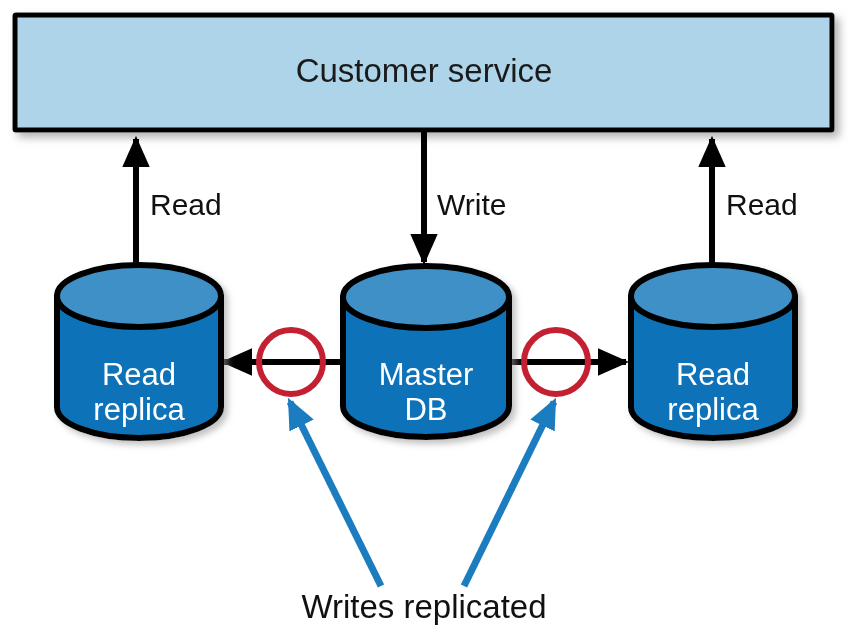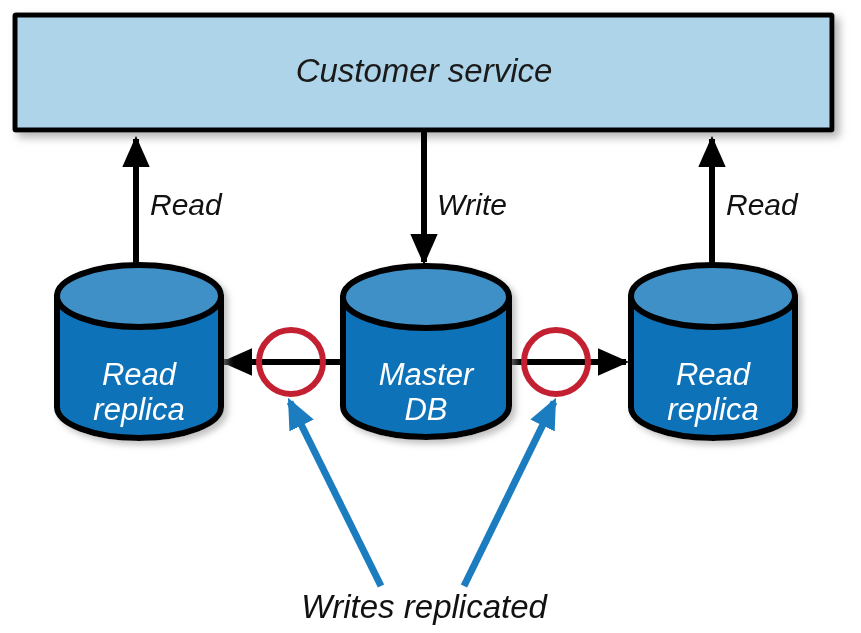--- a/index.html
+++ b/index.html
@@ -10,21 +10,20 @@
   body {
     width: 861px;
     height: 633px;
     font-family: "Liberation Sans", "DejaVu Sans", sans-serif;
     overflow: hidden;
   }
   #diagram-root {
     position: relative;
     width: 861px;
     height: 633px;
-    font-style: italic;
   }
   svg#diagram-svg {
     display: block;
     width: 861px;
     height: 633px;
   }
   .node-label {
     font-family: "Liberation Sans", "DejaVu Sans", sans-serif;
     font-size: 31px;
     fill: #ffffff;

